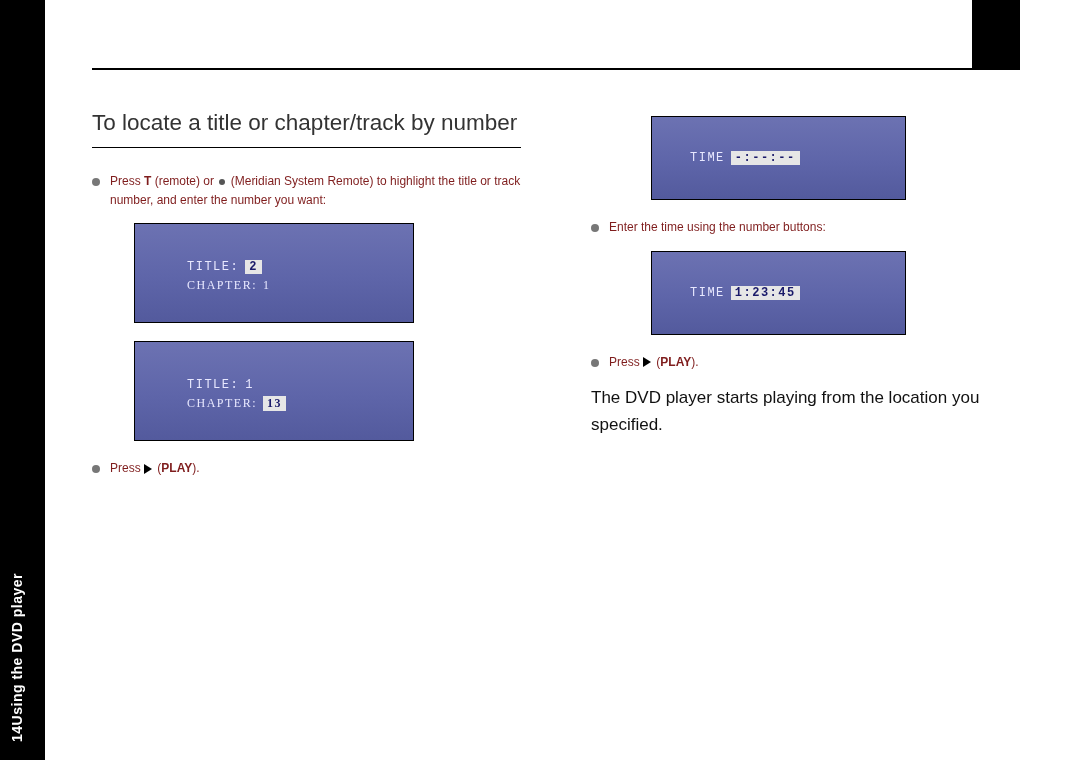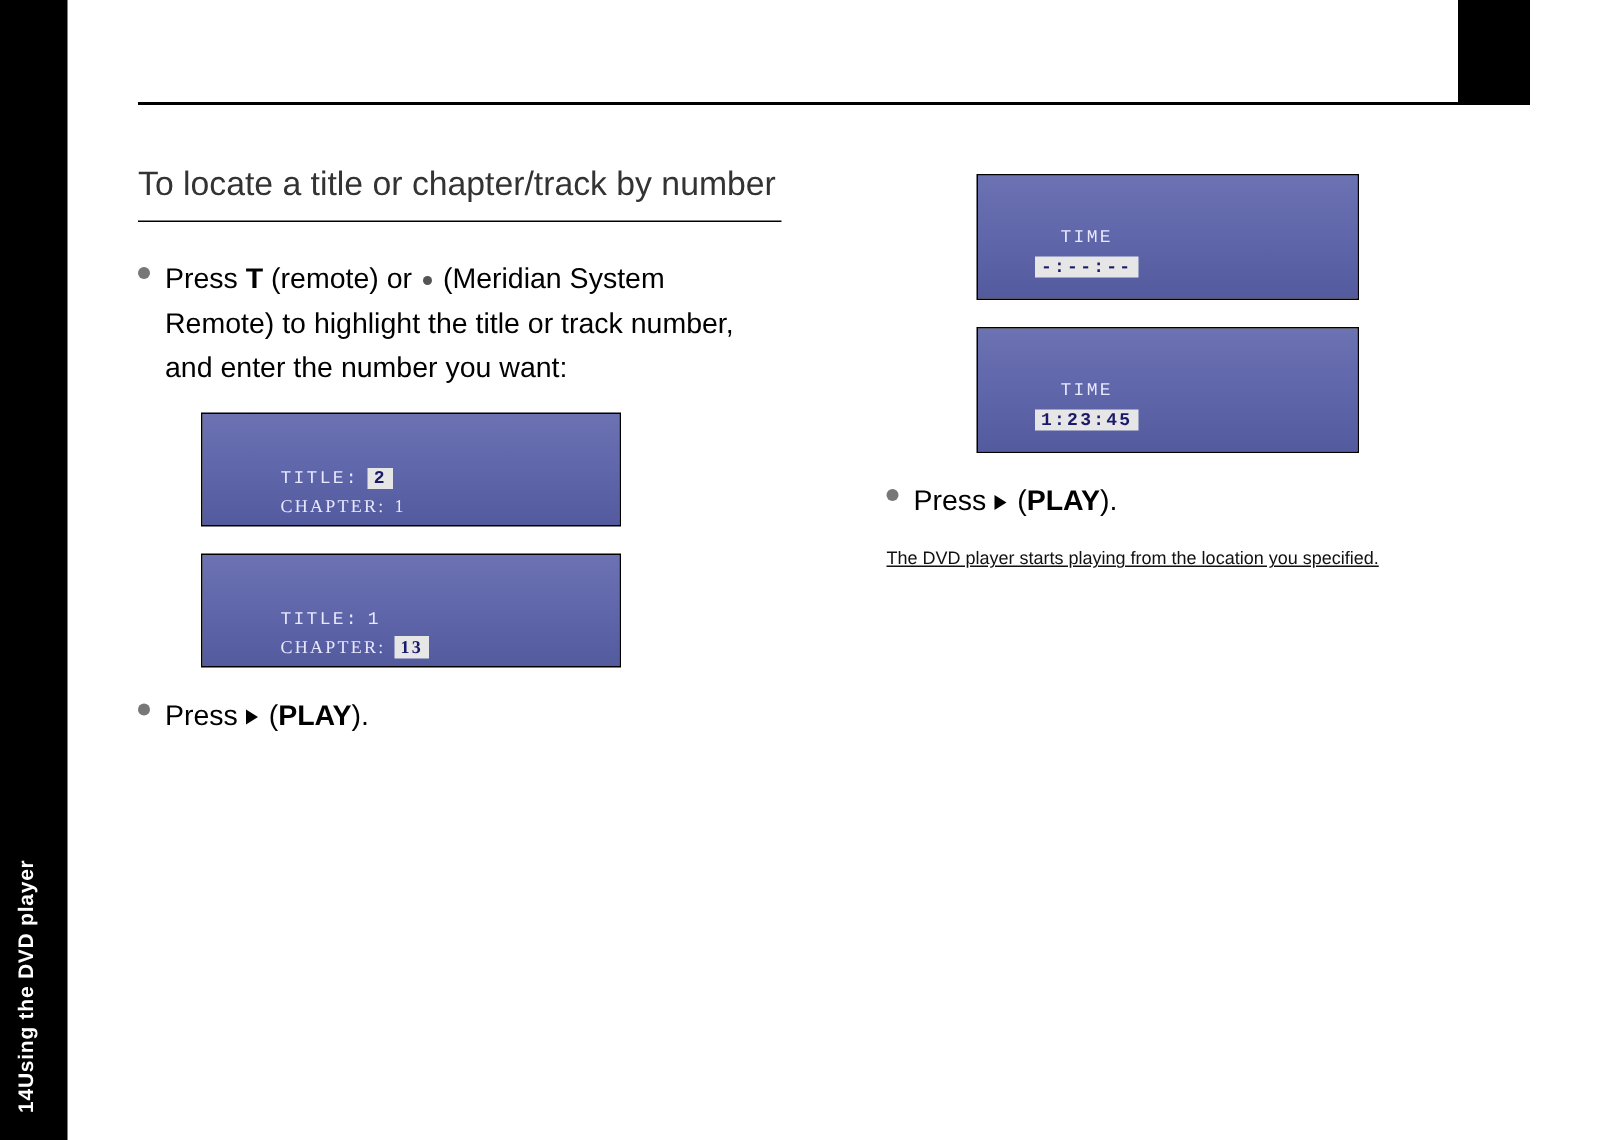--- a/index.html
+++ b/index.html
@@ -8,31 +8,31 @@
   .sidebar { position: absolute; left: 0; top: 0; width: 45px; height: 760px; background: #000; color: #fff; }
   .sidelabel { position: absolute; left: 9px; bottom: 18px; transform: rotate(180deg); writing-mode: vertical-rl; font-size: 14px; font-weight: bold; letter-spacing: 0.5px; white-space: nowrap; }
   .pgnum { display: inline; margin-right: 10px; }
   .content { position: absolute; left: 92px; top: 68px; right: 60px; bottom: 18px; }
   .toprule { position: absolute; left: 0; right: 0; top: 0; height: 2px; background: #000; }
   .cornerblk { position: absolute; right: 0; top: -68px; width: 48px; height: 68px; background: #000; }
   .cols { position: absolute; top: 40px; left: 0; right: 0; display: flex; gap: 70px; }
   .col { flex: 1 1 0; }
   h2 { font-size: 22.5px; font-weight: normal; color: #333; line-height: 1.3; padding-bottom: 10px; border-bottom: 1px solid #000; margin-bottom: 24px; }
   ul { list-style: none; }
-  li { position: relative; padding-left: 18px; font-size: 19px; line-height: 1.55; color: #000000; margin-bottom: 14px; }
+  li { position: relative; padding-left: 18px; font-size: 12px; line-height: 1.55; color: #7f1d1d; margin-bottom: 14px; }
   li::before { content: ""; position: absolute; left: 0; top: 6px; width: 8px; height: 8px; background: #777; border-radius: 50%; }
   li .dot { display: inline-block; width: 6px; height: 6px; background: #555; border-radius: 50%; vertical-align: middle; margin: 0 2px; }
   li .tri-down { display: inline-block; width: 0; height: 0; border-left: 5px solid transparent; border-right: 5px solid transparent; border-top: 8px solid #000; vertical-align: middle; margin: 0 1px; }
   li .tri-play, .blockplay { display: inline-block; width: 0; height: 0; border-top: 5px solid transparent; border-bottom: 5px solid transparent; border-left: 8px solid #000; vertical-align: middle; margin: 0 2px 0 0; }
   .bold { font-weight: bold; }
-  .para { font-size: 12px; line-height: 1.55; color: #111; margin-bottom: 14px; text-decoration: underline; }
-  .shot { width: 280px; height: 76px; border: 1px solid #000; margin: 8px 0 18px 42px; background: linear-gradient(#6c72b2, #5e65a9 55%, #535a9d); position: relative; font-family: "Courier New", monospace; color: #e8e8ff; }
+  .para { font-size: 17px; line-height: 1.55; color: #111; margin-bottom: 14px; }
+  .shot { width: 280px; height: 100px; border: 1px solid #000; margin: 8px 0 18px 42px; background: linear-gradient(#6c72b2, #5e65a9 55%, #535a9d); position: relative; font-family: "Courier New", monospace; color: #e8e8ff; }
   .shot.small { height: 84px; margin-left: 60px; width: 255px; }
   .shot .row { position: absolute; left: 52px; font-size: 12px; letter-spacing: 1.5px; display: flex; align-items: center; gap: 6px; }
-  .shot.small .row { left: 38px; flex-direction: column; }
+  .shot.small .row { left: 38px; }
   .hlbox { background: #e6e6e6; color: #1a1a6a; padding: 0 4px; font-weight: bold; }
   .shot .r1 { top: 36px; }
   .shot .r2 { top: 54px; font-family: Liberation Serif, serif; }
   .shot.small .r1 { top: 34px; }
 </style>
 </head>
 <body>
 
 <div class="page">
   <div class="sidebar">
@@ -90,20 +90,23 @@
       <div class="col">
 
 
         <div class="shot small">
           <div class="row r1">
             <span>TIME</span>
             <span class="hlbox">-:--:--</span>
           </div>
         </div>
 
+        <ul>
+          <li>Enter the time using the number buttons:</li>
+        </ul>
 
         <div class="shot small">
           <div class="row r1">
             <span>TIME</span>
             <span class="hlbox">1:23:45</span>
           </div>
         </div>
 
         <ul>
           <li>

